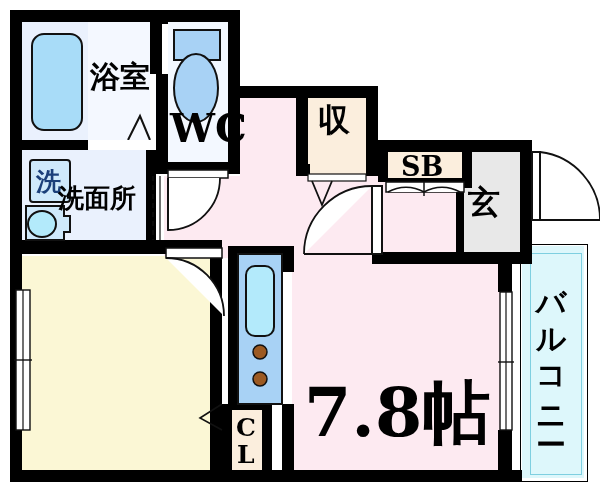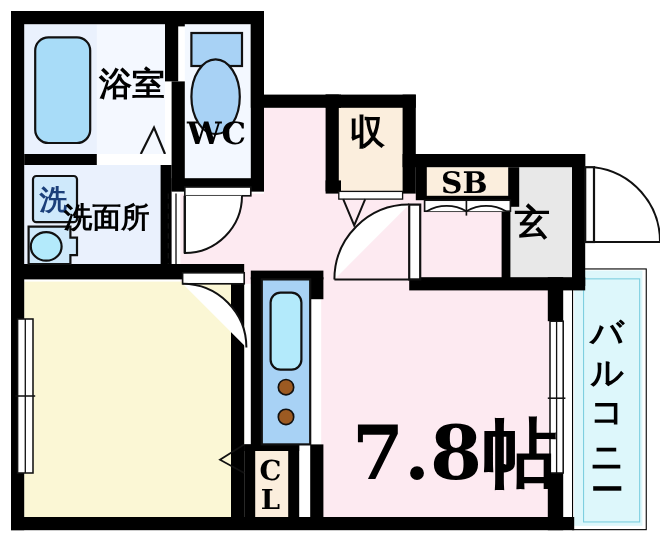--- a/index.html
+++ b/index.html
@@ -170,33 +170,33 @@
     <line x1="23" y1="290" x2="23" y2="430" stroke="#111" stroke-width="1.2"></line>
     <line x1="14" y1="360" x2="32" y2="360" stroke="#111" stroke-width="1.4"></line>
 
     <rect x="500" y="292" width="12" height="138" fill="#ffffff" stroke="#111" stroke-width="1.4"></rect>
     <line x1="506" y1="292" x2="506" y2="430" stroke="#111" stroke-width="1.2"></line>
     <line x1="498" y1="362" x2="514" y2="362" stroke="#111" stroke-width="1.4"></line>
   </svg>
 
   <div class="lbl" style="left:90px;top:62px;font-size:30px;">浴室</div>
 
-  <div class="lbl" style="left:170px;top:108px;font-size:28px;">WC</div>
+  <div class="lbl" style="left:170px;top:108px;font-size:40px;">WC</div>
 
   <div class="lbl" style="left:36px;top:169px;font-size:25px;color:#1b3f7a;">洗</div>
 
   <div class="lbl" style="left:58px;top:185px;font-size:26px;">洗面所</div>
 
   <div class="lbl" style="left:318px;top:104px;font-size:32px;">収</div>
 
   <div class="lbl" style="left:401px;top:153px;font-size:27px;">SB</div>
 
   <div class="lbl" style="left:468px;top:186px;font-size:32px;">玄</div>
 
 
-  <div class="lbl" style="left:304px;top:378px;font-size:68px;margin-left:16px;">7.8帖</div>
+  <div class="lbl" style="left:304px;top:378px;font-size:68px;">7.8帖</div>
 
   <div class="lbl" style="left:236px;top:415px;font-size:25px;">C</div>
   <div class="lbl" style="left:237px;top:442px;font-size:25px;">L</div>
 
   <div class="lbl-v" style="left:536px;top:268px;font-size:30px;">バルコニー</div>
 
 </div>
 
 </body></html>

